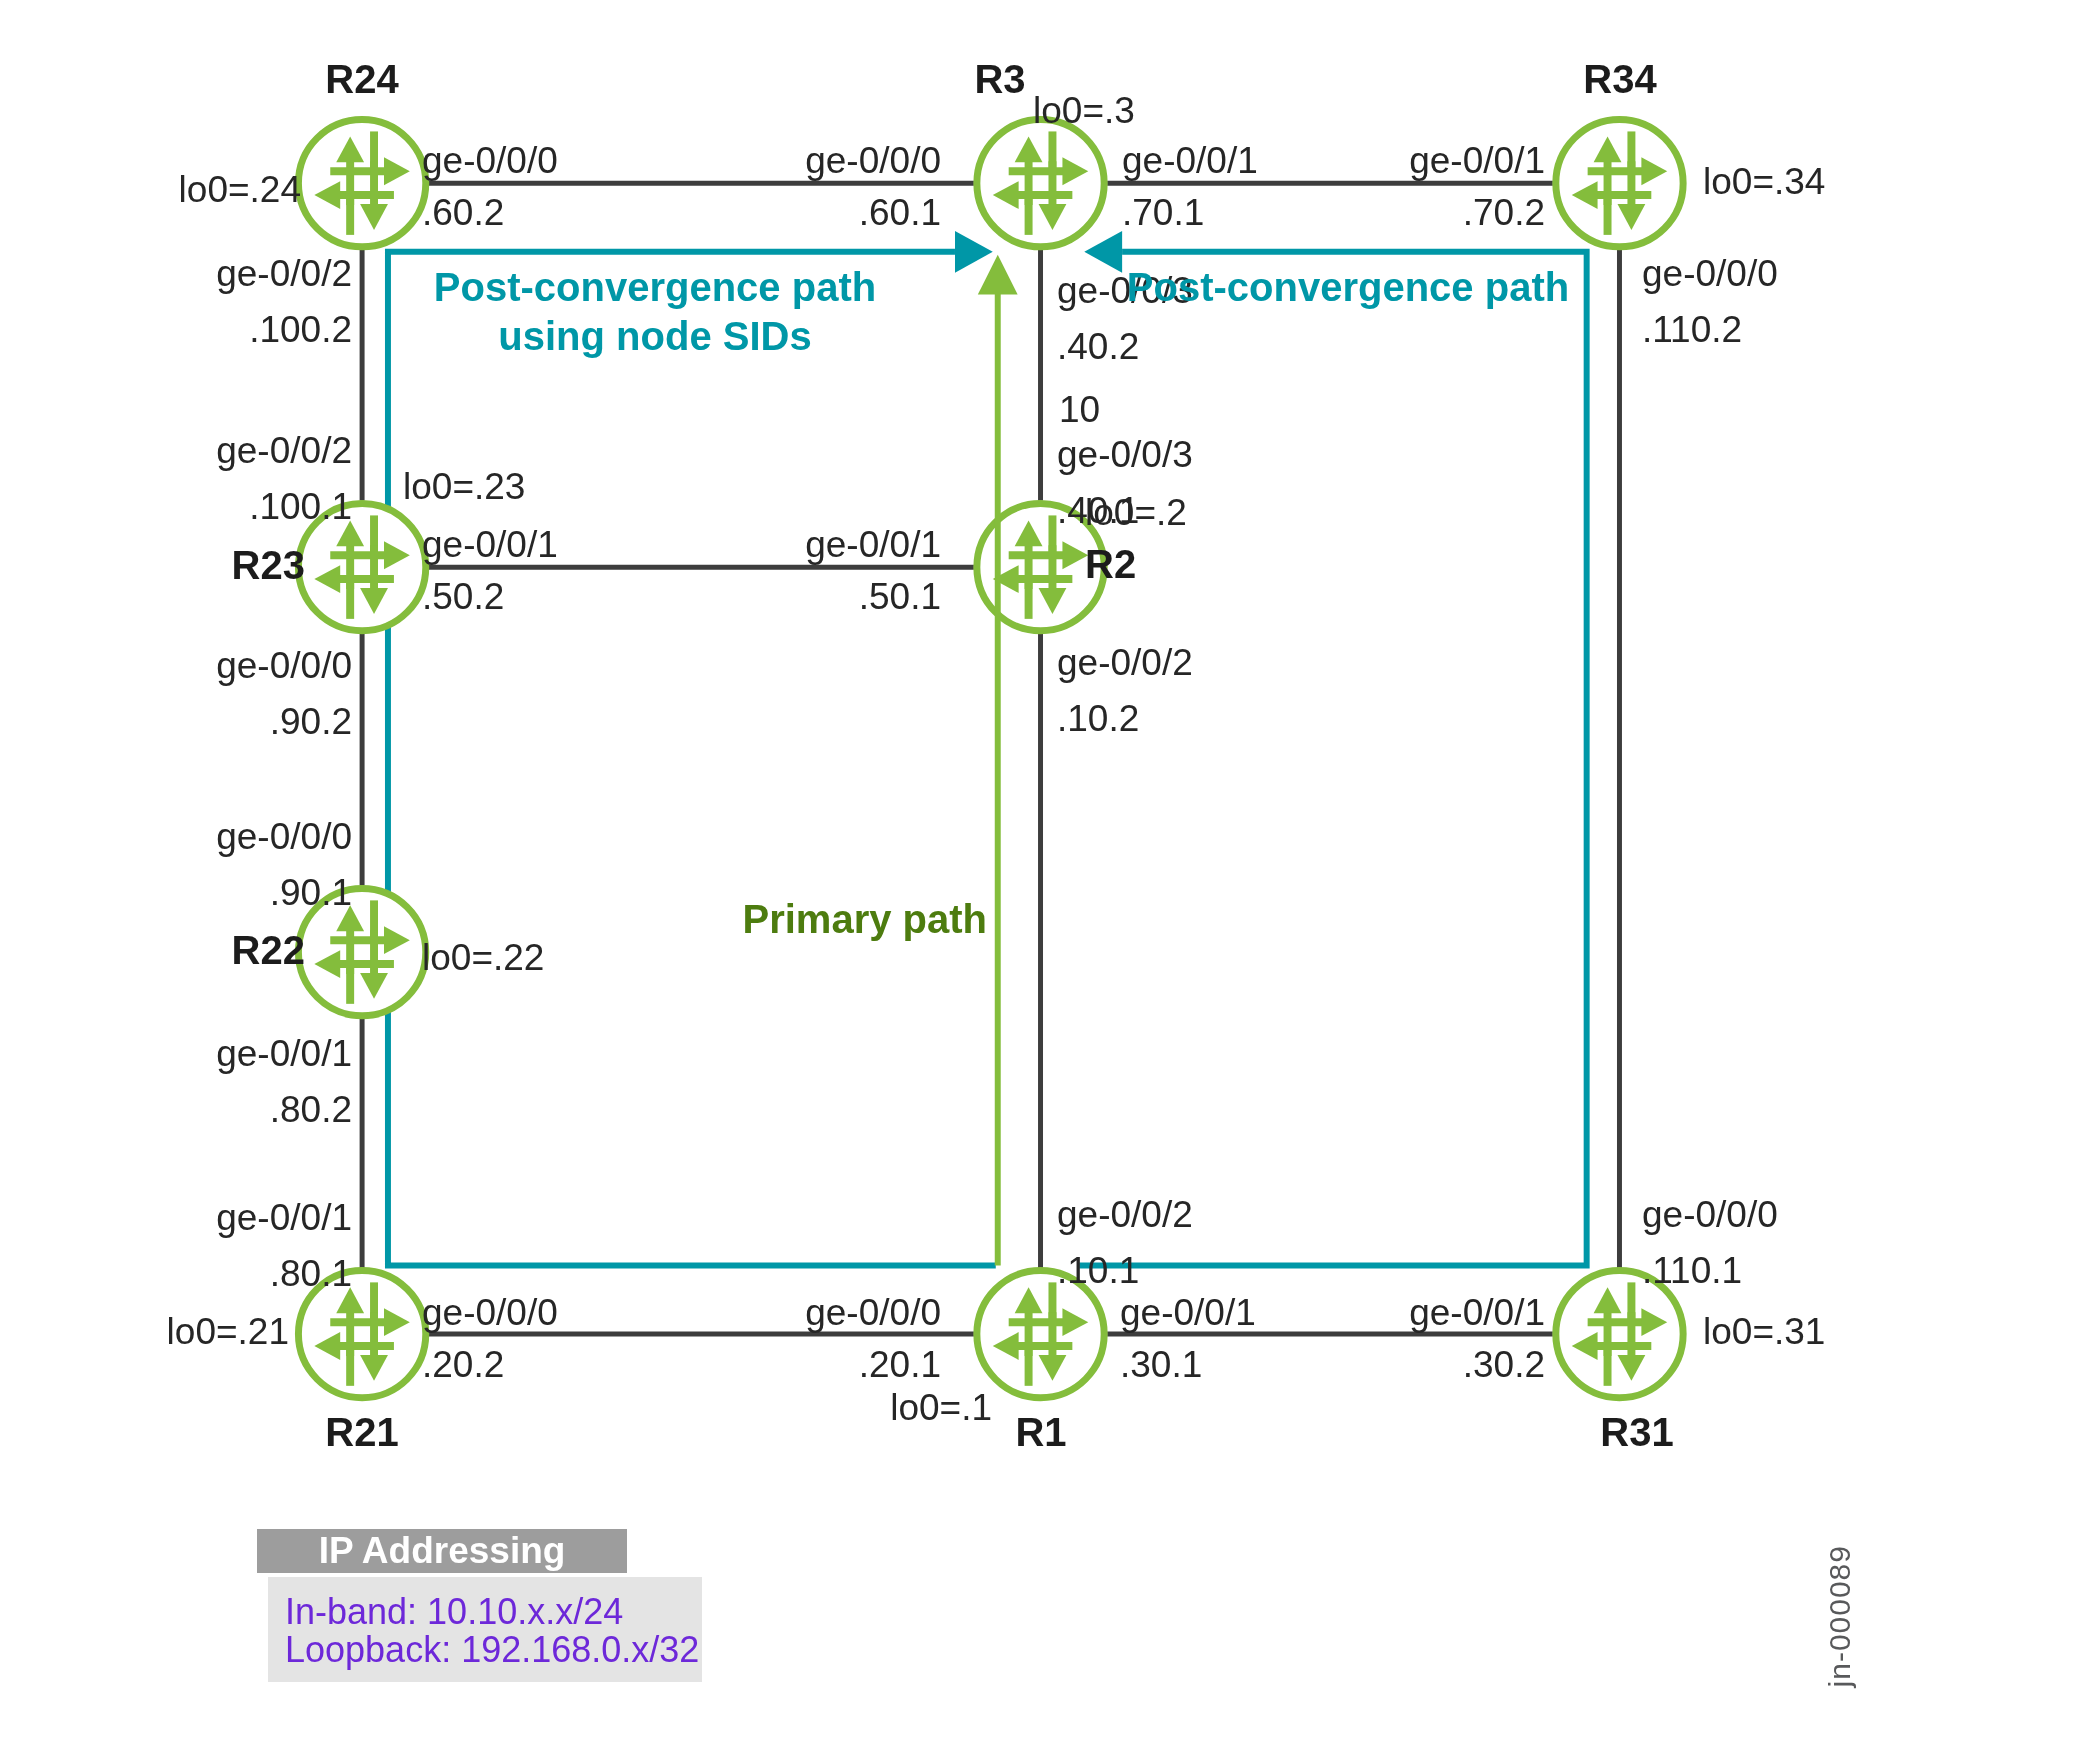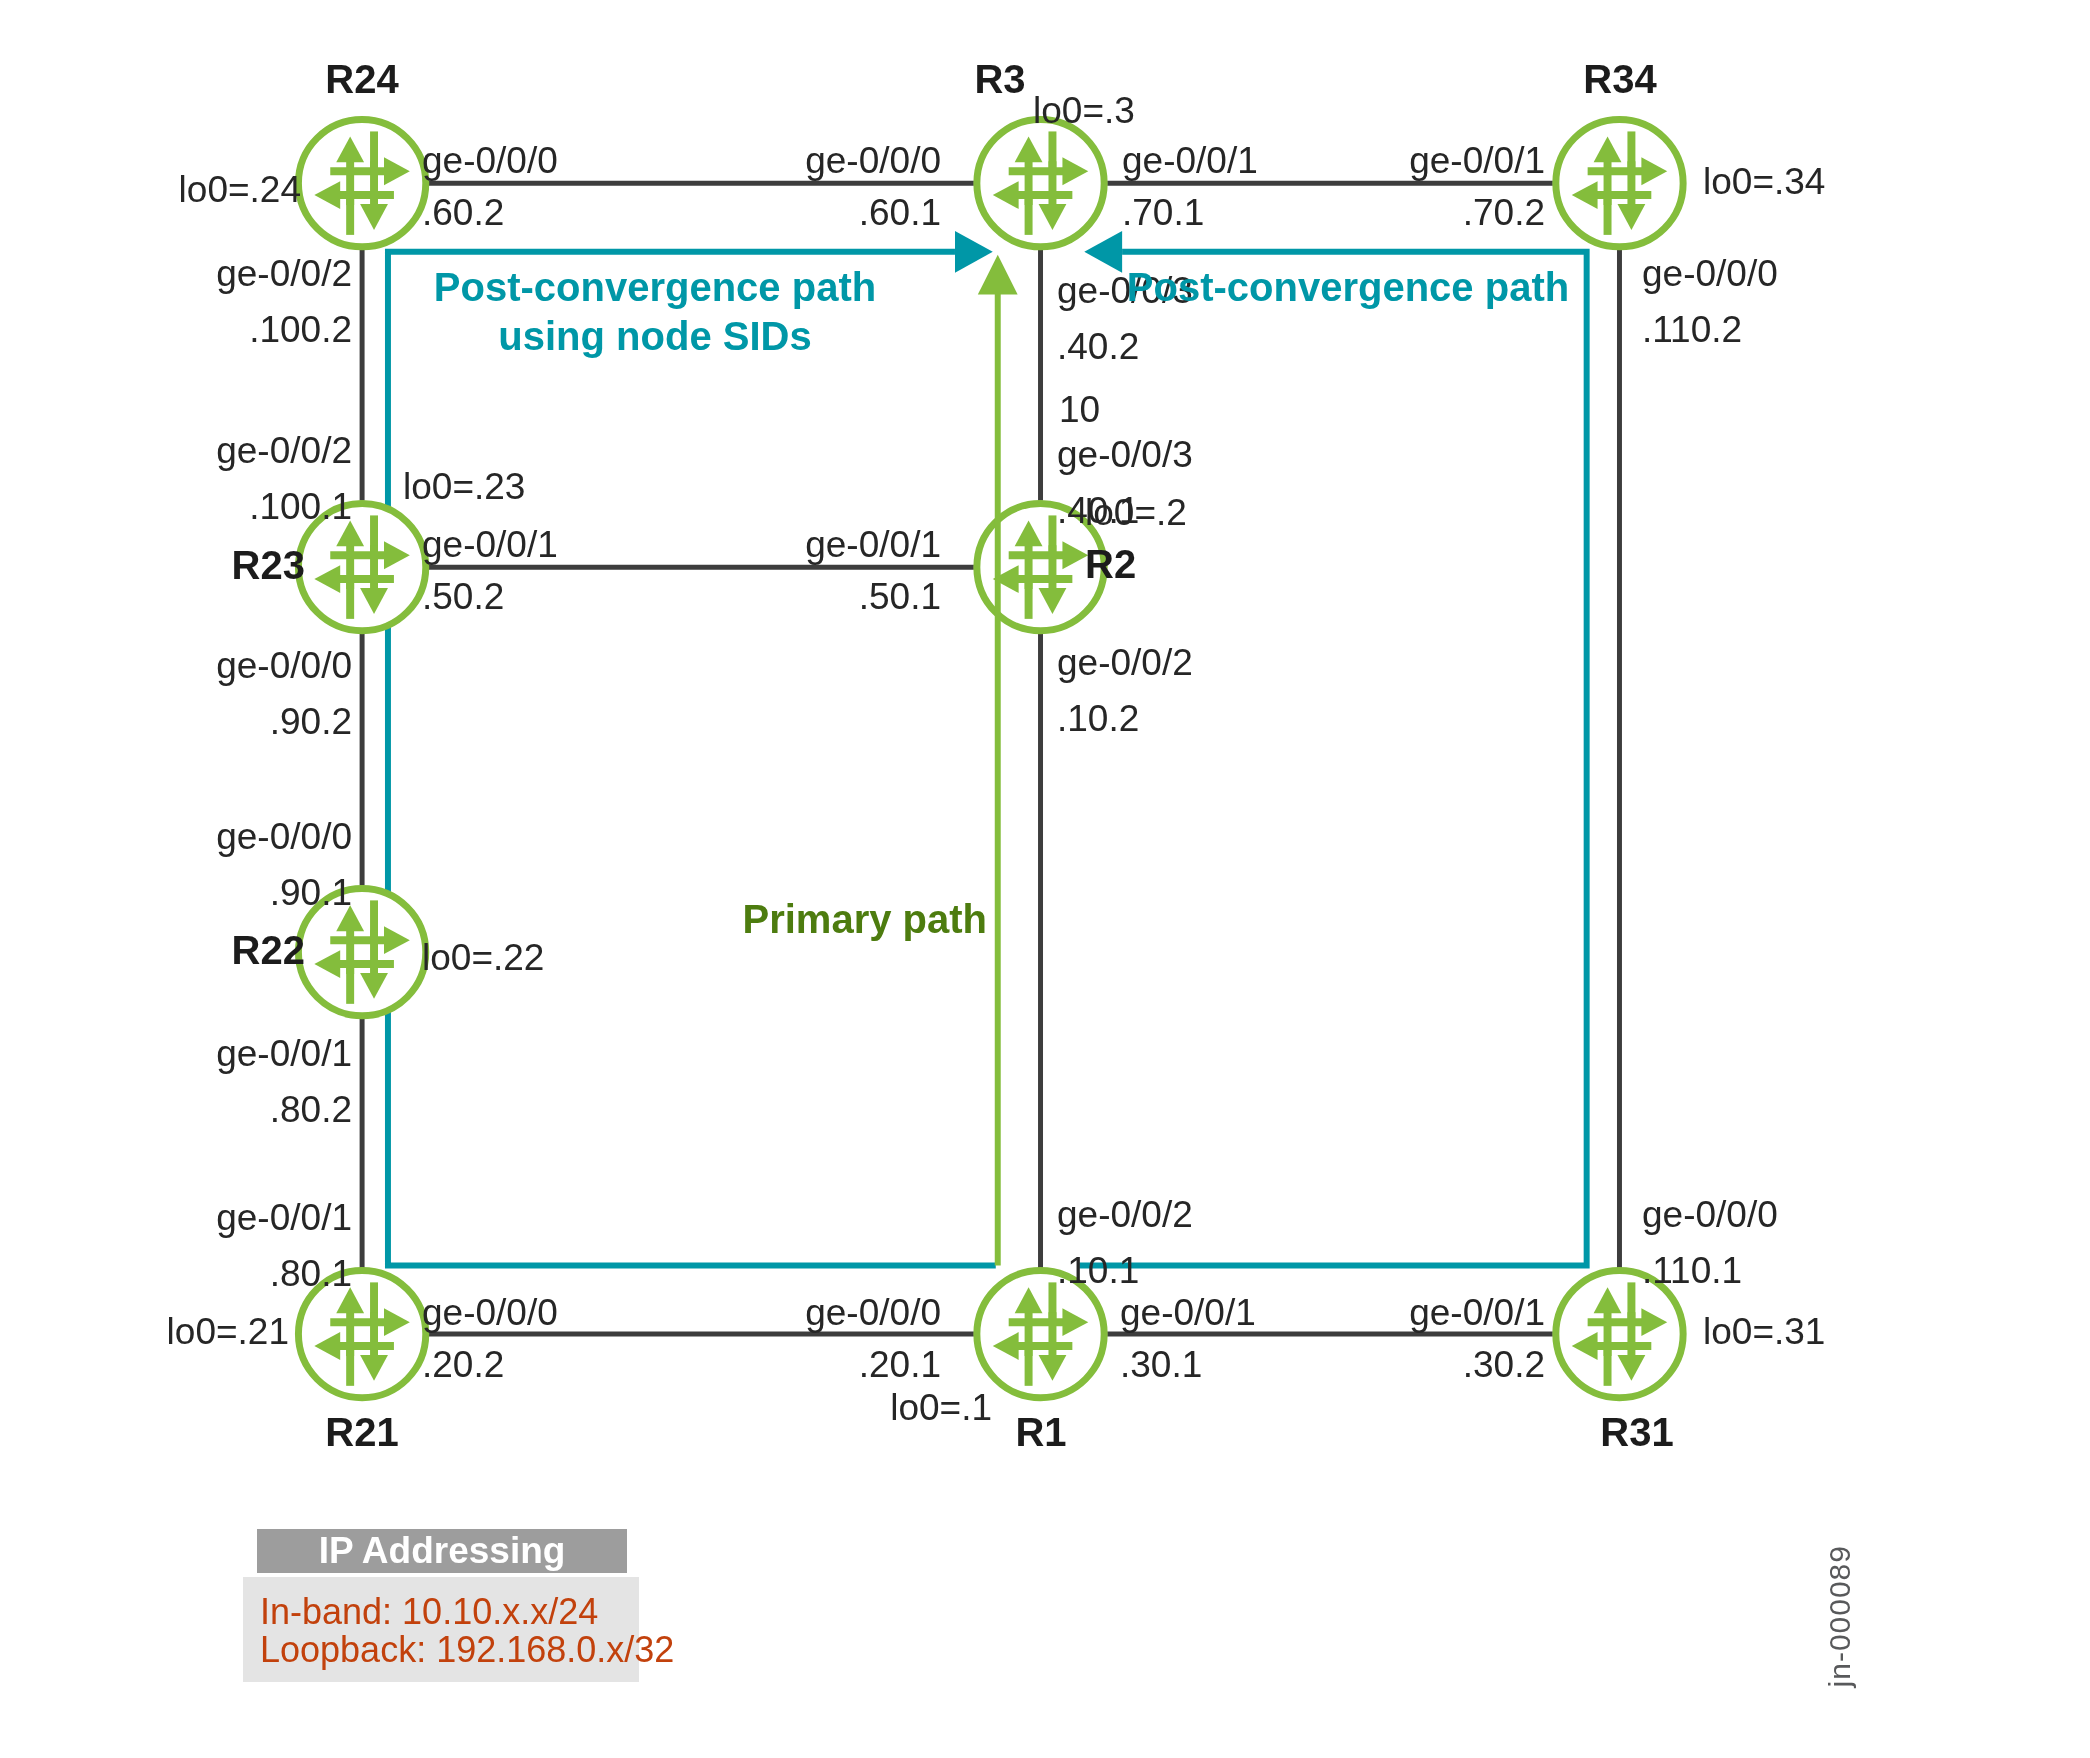--- a/index.html
+++ b/index.html
@@ -11,21 +11,21 @@
   .ralign{text-align:right;}
   .cx{transform:translateX(-50%);}
   .pair{position:absolute;display:flex;flex-direction:column;white-space:nowrap;font-size:37px;color:#262626;}
   .hpair{gap:14px;}
   .vpair{gap:18px;}
   .pair div{line-height:38px;}
   .teal-block{position:absolute;width:498px;text-align:center;color:#0097a7;font-weight:bold;font-size:40px;line-height:49px;white-space:nowrap;}
   .green-label{position:absolute;color:#4d7c0f;font-weight:bold;font-size:40px;line-height:42px;white-space:nowrap;}
   .metric{position:absolute;font-size:37px;line-height:38px;color:#262626;margin-top:37px;}
   .legend-header{position:absolute;left:257px;top:1529px;width:370px;height:44px;background:#9d9d9d;color:#ffffff;font-size:37px;font-weight:600;line-height:44px;text-align:center;}
-  .legend-body{position:absolute;left:243px;top:1577px;width:396px;background:#e4e4e4;box-sizing:border-box;padding:16px 10px 13px 17px;font-size:36px;line-height:38px;color:#c2410c;white-space:nowrap;}
+  .legend-body{position:absolute;left:268px;top:1577px;width:434px;background:#e4e4e4;box-sizing:border-box;padding:16px 10px 13px 17px;font-size:36px;line-height:38px;color:#6d28d9;white-space:nowrap;}
   .figure-id{position:absolute;left:1823px;top:1545px;writing-mode:vertical-rl;transform:rotate(180deg);font-size:30px;letter-spacing:1px;color:#58595b;}
 </style>
 </head>
 <body>
 
 <div id="canvas">
 
   <svg id="topology-svg" width="2090" height="1758" viewBox="0 0 2101 1767">
     <defs>
       <g id="jrouter">

